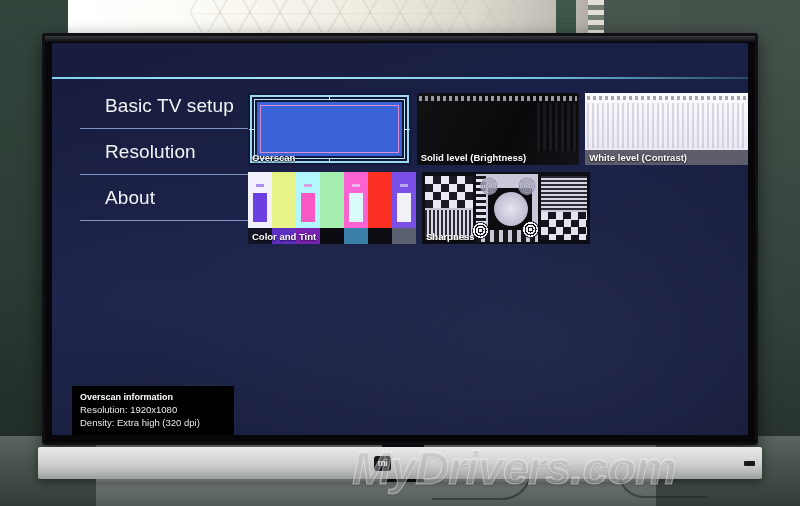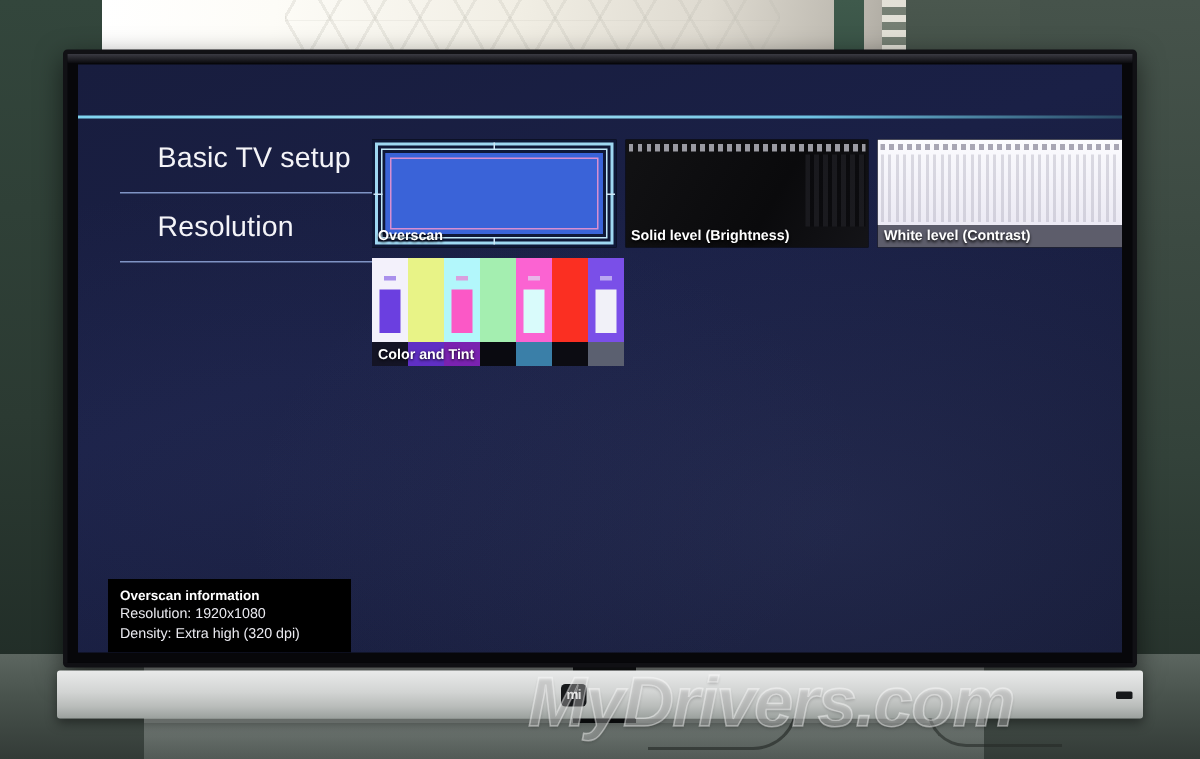--- a/index.html
+++ b/index.html
@@ -299,20 +299,23 @@
   <div class="screen">
 
     <div class="accent-line"></div>
 
     <div class="sidebar">
       <div class="side-item">
         <span>Basic TV setup</span>
       </div>
       <div class="side-item">
         <span>Resolution</span>
+      </div>
+      <div class="side-item">
+        <span>About</span>
       </div>
     </div>
 
     <div class="infobox">
       <div class="info-title">Overscan information</div>
       <div class="info-line">Resolution: 1920x1080</div>
       <div class="info-line">Density: Extra high (320 dpi)</div>
     </div>
 
     <div class="grid">
@@ -382,20 +385,40 @@
               <div class="ct-fseg" style="background: rgb(95, 47, 196);"></div>
               <div class="ct-fseg" style="background: rgb(122, 34, 176);"></div>
               <div class="ct-fseg" style="background: rgb(10, 10, 16);"></div>
               <div class="ct-fseg" style="background: rgb(58, 127, 168);"></div>
               <div class="ct-fseg" style="background: rgb(12, 12, 18);"></div>
               <div class="ct-fseg" style="background: rgb(91, 96, 112);"></div>
             </div>
           <div class="thumb-label">Color and Tint</div>
         </div>
 
+        <div class="thumb">
+          <div class="sp-bg">
+            <div class="sp-panel sp-left"></div>
+            <div class="sp-panel sp-mid"></div>
+            <div class="sp-panel sp-right"></div>
+            <div class="sp-checker"></div>
+            <div class="sp-lines-v"></div>
+            <div class="sp-lines-vthin"></div>
+            <div class="sp-sq-dark"></div>
+            <div class="sp-circle"></div>
+            <div class="sp-zone1"></div>
+            <div class="sp-zone2"></div>
+            <div class="sp-strip"></div>
+            <div class="sp-ring1"></div>
+            <div class="sp-ring2"></div>
+            <div class="sp-lines-h"></div>
+            <div class="sp-checker2"></div>
+          </div>
+          <div class="thumb-label">Sharpness</div>
+        </div>
 
       </div>
     </div>
 
   </div>
 </div>
 
 <div class="bottom-bar"></div>
 <div class="mi-logo">mi</div>
 <div class="ir-dot"></div>

